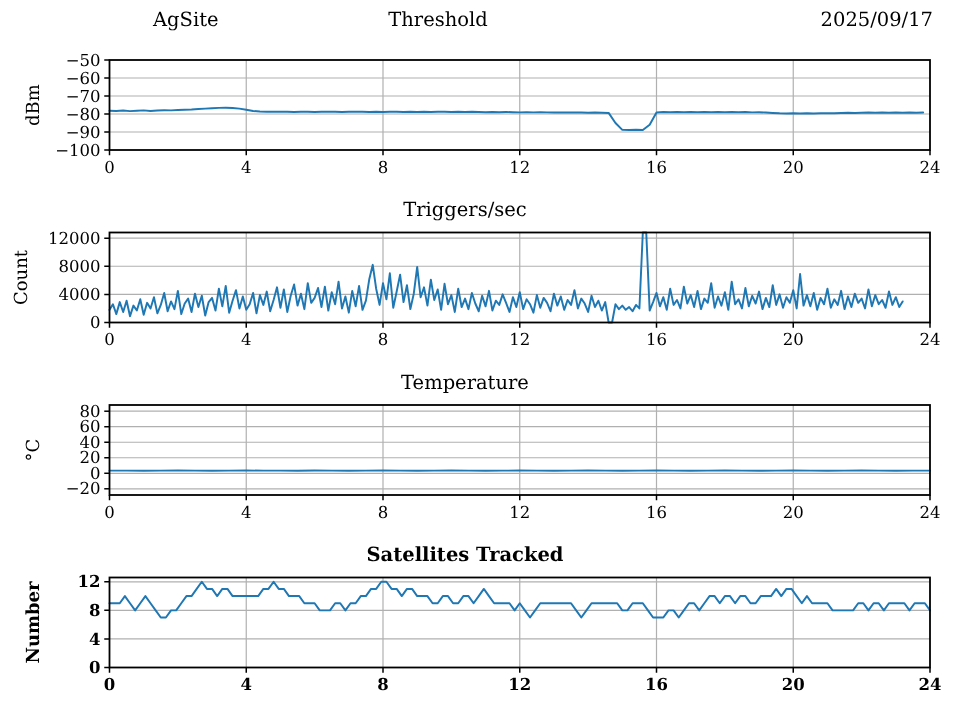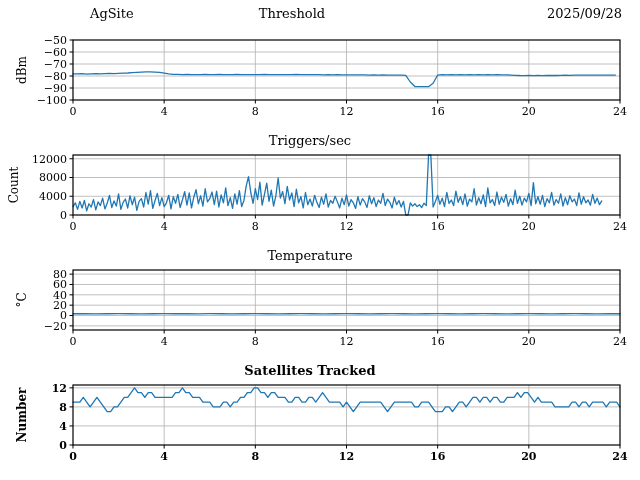--- a/index.html
+++ b/index.html
@@ -5,36 +5,36 @@
   html,body{margin:0;padding:0;background:#ffffff;}
   body{
     width:640px;height:480px;overflow:hidden;
     font-family:"DejaVu Serif","Liberation Serif",serif;
     color:#000000;
   }
   #root{position:relative;width:640px;height:480px;}
   .panel{position:absolute;left:0;width:640px;}
   .plot-svg{display:block;}
   .hdr{position:absolute;top:6px;font-size:13px;line-height:15px;white-space:nowrap;}
-  .hdr-left{left:90px;text-align:center;}
+  .hdr-left{left:102px;text-align:center;}
   .hdr-center{left:0;width:584px;text-align:center;}
   .hdr-right{right:18px;}
   .ptitle{position:absolute;left:0;width:620px;text-align:center;font-size:13px;line-height:15px;}
   text{font-family:"DejaVu Serif","Liberation Serif",serif;}
   .tick{font-size:11px;fill:#000000;}
   .axlabel{font-size:12px;fill:#000000;}
 </style>
 </head>
 <body>
 
 <div id="root">
 
   <div class="hdr hdr-left">AgSite</div>
   <div class="hdr hdr-center">Threshold</div>
-  <div class="hdr hdr-right">2025/09/28</div>
+  <div class="hdr hdr-right">2025/09/17</div>
 
   <div class="panel" id="panel-0" style="top:22px;">
       <svg width="640" height="100" class="plot-svg">
         <line x1="164.16666666666666" y1="18" x2="164.16666666666666" y2="78" stroke="#b0b0b0" stroke-width="0.8"></line>
         <line x1="255.33333333333331" y1="18" x2="255.33333333333331" y2="78" stroke="#b0b0b0" stroke-width="0.8"></line>
         <line x1="346.5" y1="18" x2="346.5" y2="78" stroke="#b0b0b0" stroke-width="0.8"></line>
         <line x1="437.66666666666663" y1="18" x2="437.66666666666663" y2="78" stroke="#b0b0b0" stroke-width="0.8"></line>
         <line x1="528.8333333333334" y1="18" x2="528.8333333333334" y2="78" stroke="#b0b0b0" stroke-width="0.8"></line>
         <line x1="73" y1="66" x2="620" y2="66" stroke="#b0b0b0" stroke-width="0.8"></line>
         <line x1="73" y1="54" x2="620" y2="54" stroke="#b0b0b0" stroke-width="0.8"></line>

